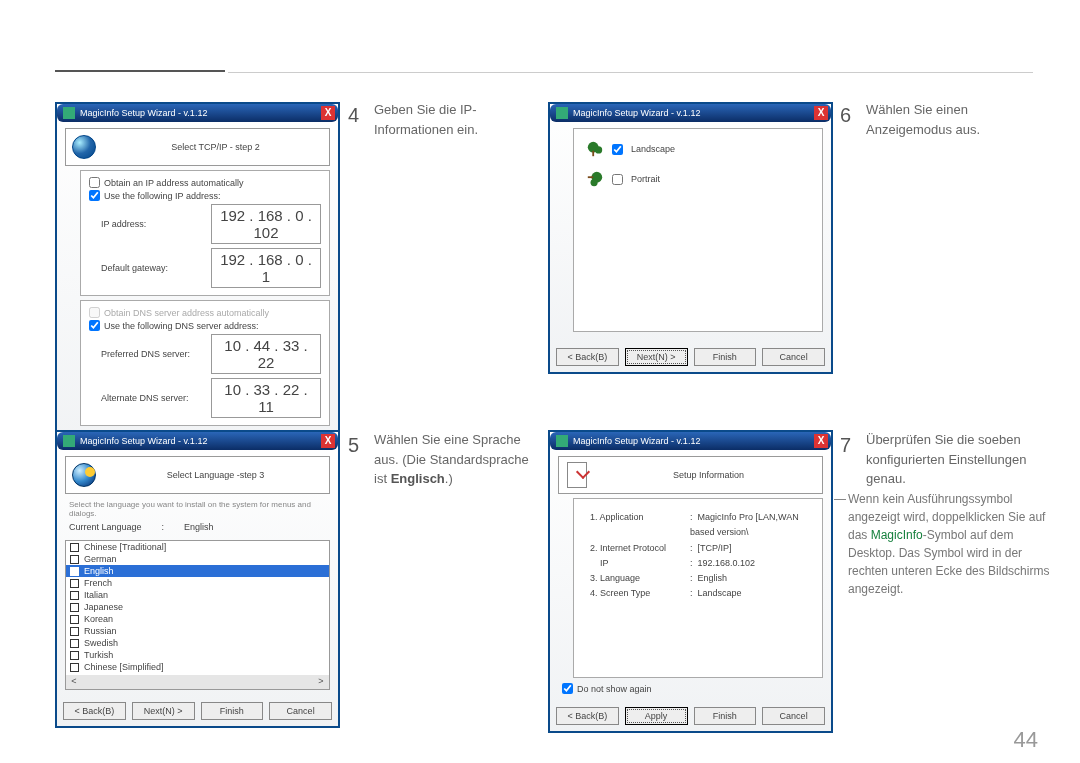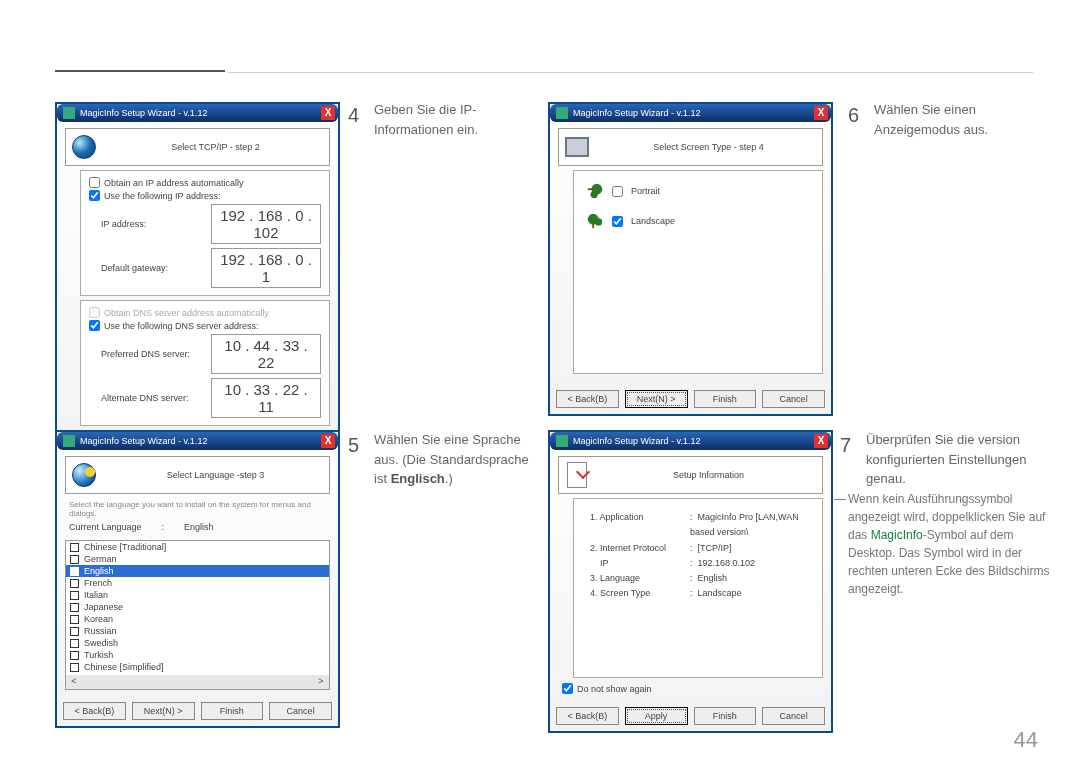--- a/index.html
+++ b/index.html
@@ -200,45 +200,39 @@
   </div>
 </div>
 
 <div class="wizard" style="top:102px; left:548px;">
   <div class="titlebar">
     <span class="tb-icon"></span>
     <span>MagicInfo Setup Wizard - v.1.12</span>
     <span class="close-btn">X</span>
   </div>
   <div class="wiz-body">
-    <div class="step-header">
-      <div class="step-icon">
-          <div class="monitor-icon"></div>
-        </div>
-      <div class="step-title">Select Screen Type - step 4</div>
-    </div>
     <div class="fieldset" style="height:204px;">
+      <div class="orient-row">
+        <svg class="tree-icon" viewBox="0 0 20 20">
+            <circle class="tree" cx="8" cy="8" r="6"></circle>
+            <rect class="trunk" x="7" y="12" width="2" height="6"></rect>
+            <circle class="tree" cx="14" cy="11" r="4"></circle>
+          </svg>
+        <input type="checkbox" checked="" style="">
+        <span>Landscape</span>
+      </div>
       <div class="orient-row">
         <svg class="tree-icon" viewBox="0 0 20 20" style="transform:rotate(90deg)">
             <circle class="tree" cx="8" cy="8" r="6"></circle>
             <rect class="trunk" x="7" y="12" width="2" height="6"></rect>
             <circle class="tree" cx="14" cy="11" r="4"></circle>
           </svg>
         <input type="checkbox" style="">
         <span>Portrait</span>
       </div>
-      <div class="orient-row">
-        <svg class="tree-icon" viewBox="0 0 20 20">
-            <circle class="tree" cx="8" cy="8" r="6"></circle>
-            <rect class="trunk" x="7" y="12" width="2" height="6"></rect>
-            <circle class="tree" cx="14" cy="11" r="4"></circle>
-          </svg>
-        <input type="checkbox" checked="" style="">
-        <span>Landscape</span>
-      </div>
     </div>
   </div>
   <div class="btn-row">
     <div class="wiz-btn">&lt; Back(B)</div>
     <div class="wiz-btn highlight">Next(N) &gt;</div>
     <div class="wiz-btn">Finish</div>
     <div class="wiz-btn">Cancel</div>
   </div>
 </div>
 
@@ -291,25 +285,25 @@
     <div class="wiz-btn">Cancel</div>
   </div>
 </div>
 
 <div class="caption" style="top:100px; left:348px;">
   <span class="num">4</span><span class="txt">Geben Sie die IP-Informationen ein.</span>
 </div>
 <div class="caption" style="top:430px; left:348px;">
   <span class="num">5</span><span class="txt"><span>Wählen Sie eine Sprache aus. (Die</span> <span>Standardsprache ist </span><b style="color:#555">Englisch</b><span>.)</span></span>
 </div>
-<div class="caption" style="top:100px; left:840px;margin-left:8px;">
+<div class="caption" style="top:100px; left:840px;">
   <span class="num">6</span><span class="txt">Wählen Sie einen Anzeigemodus aus.</span>
 </div>
 <div class="caption" style="top:430px; left:840px;">
-  <span class="num">7</span><span class="txt"><span>Überprüfen Sie die version</span> <span>konfigurierten Einstellungen genau.</span></span>
+  <span class="num">7</span><span class="txt"><span>Überprüfen Sie die soeben</span> <span>konfigurierten Einstellungen genau.</span></span>
 </div>
 
 <div class="note-block" style="top:490px; left:848px;">
   <span class="dash">―</span>
   <span>Wenn kein Ausführungssymbol</span> <span>angezeigt wird, doppelklicken Sie auf das </span>
   <b>MagicInfo</b><span>-Symbol auf dem Desktop.</span>
   <span>Das Symbol wird in der rechten unteren</span> <span>Ecke des Bildschirms angezeigt.</span>
 </div>
 
 </body></html>

